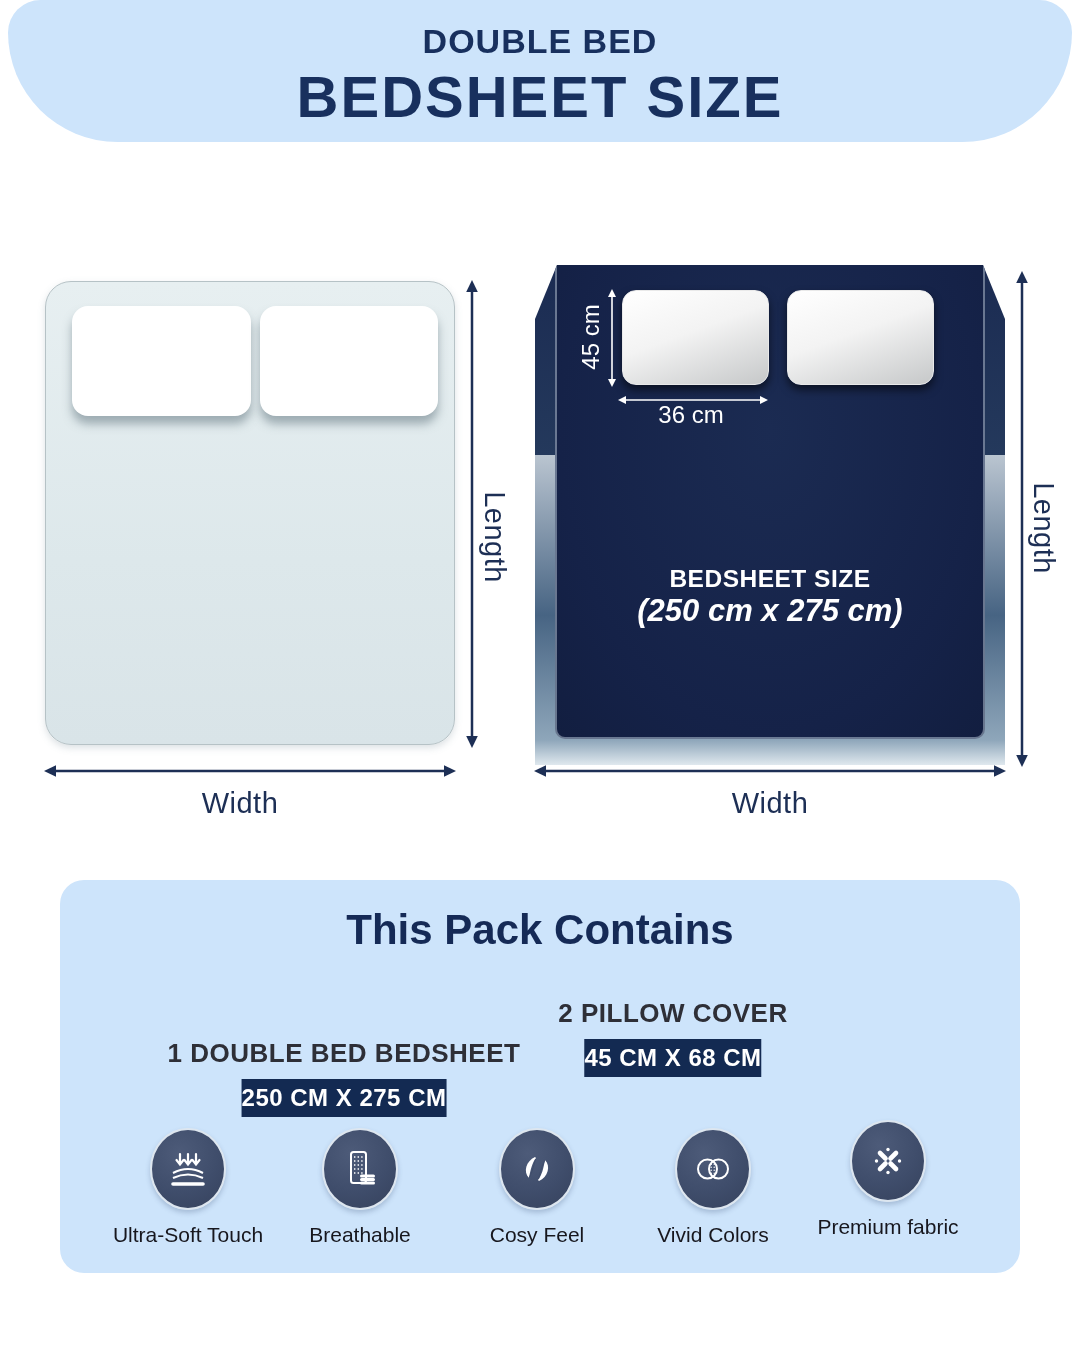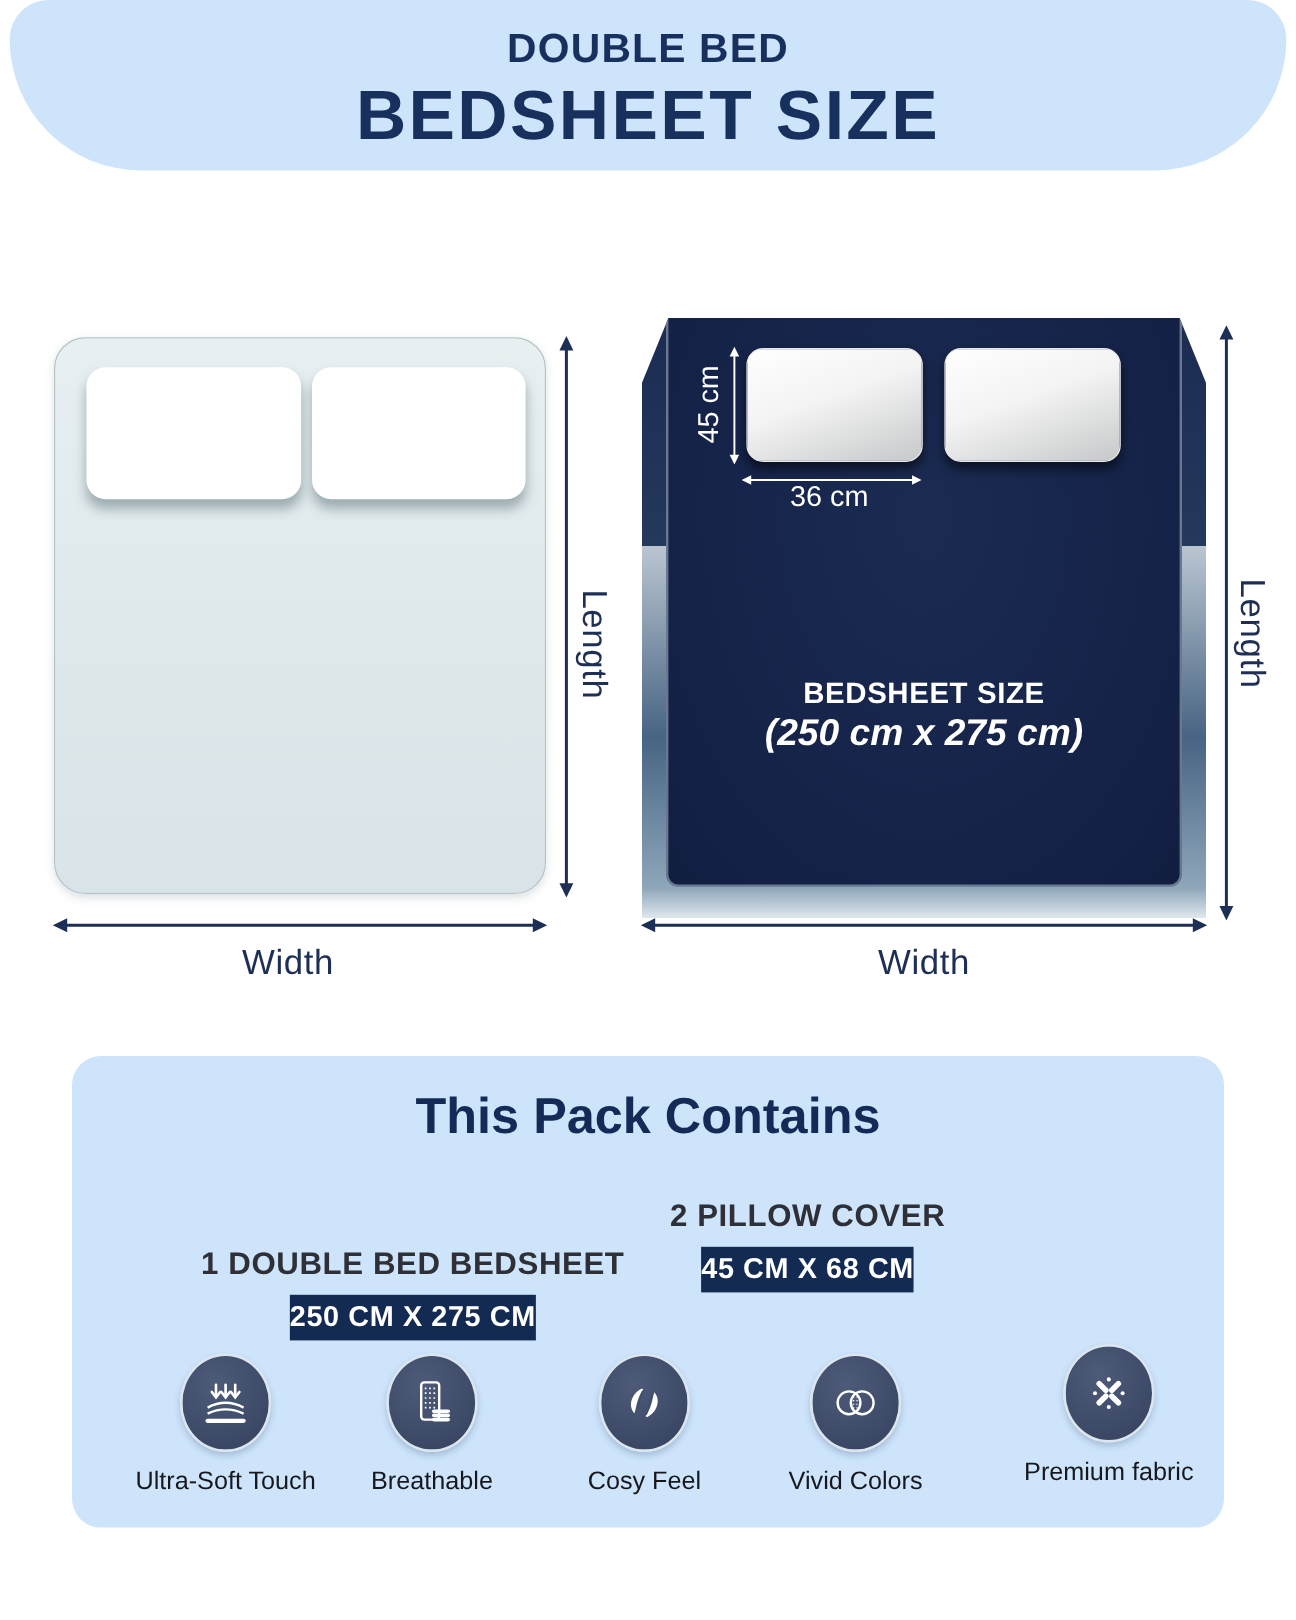--- a/index.html
+++ b/index.html
@@ -216,21 +216,21 @@
             </pattern>
           </defs>
           <circle cx="18.5" cy="24" r="9.5" stroke="#fff" stroke-width="2"></circle>
           <circle cx="29.5" cy="24" r="9.5" stroke="#fff" stroke-width="2"></circle>
           <path d="M24 16.2 A9.5 9.5 0 0 1 24 31.8 A9.5 9.5 0 0 1 24 16.2 Z" fill="url(#vdots)"></path>
         </svg>
       </div>
       <div class="flabel">Vivid Colors</div>
     </div>
 
-    <div class="feature f5" style="left:864px;">
+    <div class="feature f5" style="left:828px;">
       <div class="circle">
         <svg width="48" height="48" viewBox="0 0 48 48" fill="none" stroke="#fff" stroke-linecap="round">
           <g stroke-width="4.6">
             <path d="M16 16 L21.5 21.5"></path>
             <path d="M26.5 26.5 L32 32"></path>
             <path d="M32 16 L26.5 21.5"></path>
             <path d="M21.5 26.5 L16 32"></path>
           </g>
           <g fill="#fff" stroke="none">
             <circle cx="12.5" cy="24" r="1.7"></circle>

